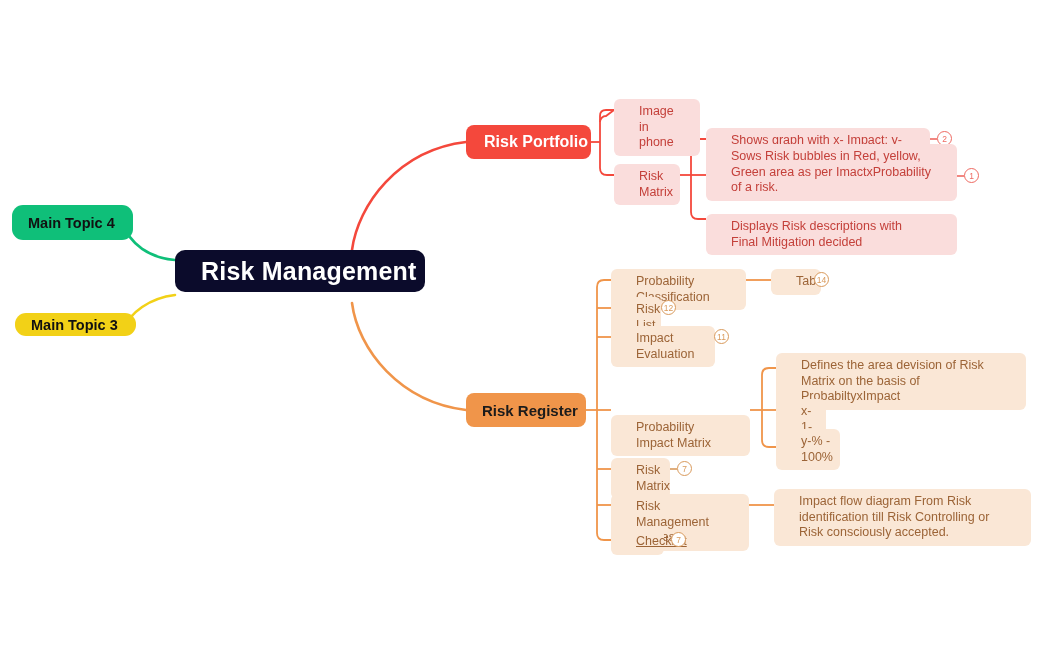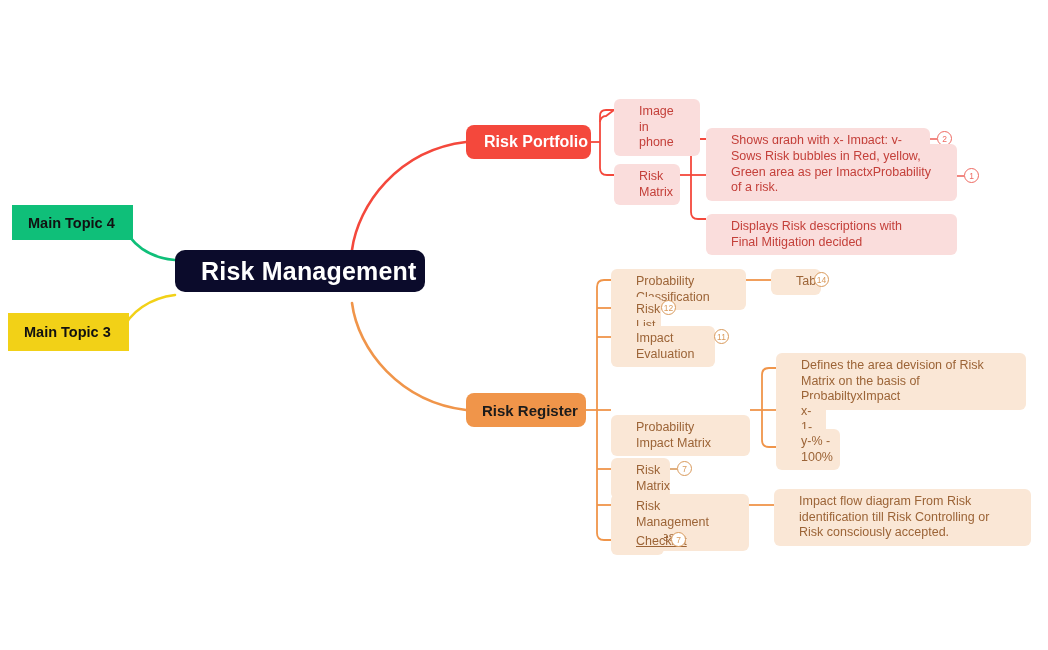--- a/index.html
+++ b/index.html
@@ -38,21 +38,21 @@
     background: #0B0B2B;
     color: #ffffff;
     border-radius: 10px;
     font-size: 25px;
     font-weight: 700;
     padding: 0 26px;
     letter-spacing: .2px;
   }
   
   .topic {
-    border-radius: 0;
+    border-radius: 11px;
     font-size: 14.5px;
     font-weight: 700;
     padding: 4px 16px;
     color: #111111;
   }
   .topic.green  { background: #0FBF79; }
   .topic.yellow { background: #F2D117; }
   .topic.red {
     background: #F4483C;
     color: #ffffff;
@@ -172,21 +172,21 @@
   </svg>
 
   <div class="node root" style="left:175px; top:250px; width:250px; height:42px;">
     <span>Risk Management</span>
   </div>
 
   <div class="node topic green" style="left:12px; top:205px; width:121px; height:35px;">
     <span>Main Topic 4</span>
   </div>
 
-  <div class="node topic yellow" style="left:8px; top:313px; width:121px; height:38px;">
+  <div class="node topic yellow" style="left:15px; top:313px; width:121px; height:23px;">
     <span>Main Topic 3</span>
   </div>
 
   <div class="node topic red" style="left:466px; top:125px; width:125px; height:34px;">
     <span>Risk Portfolio</span>
   </div>
 
   <div class="node pill pink" style="left:614px; top:99px; width:86px; min-height:22px;">
     <span>Image in phone</span>
   </div>

